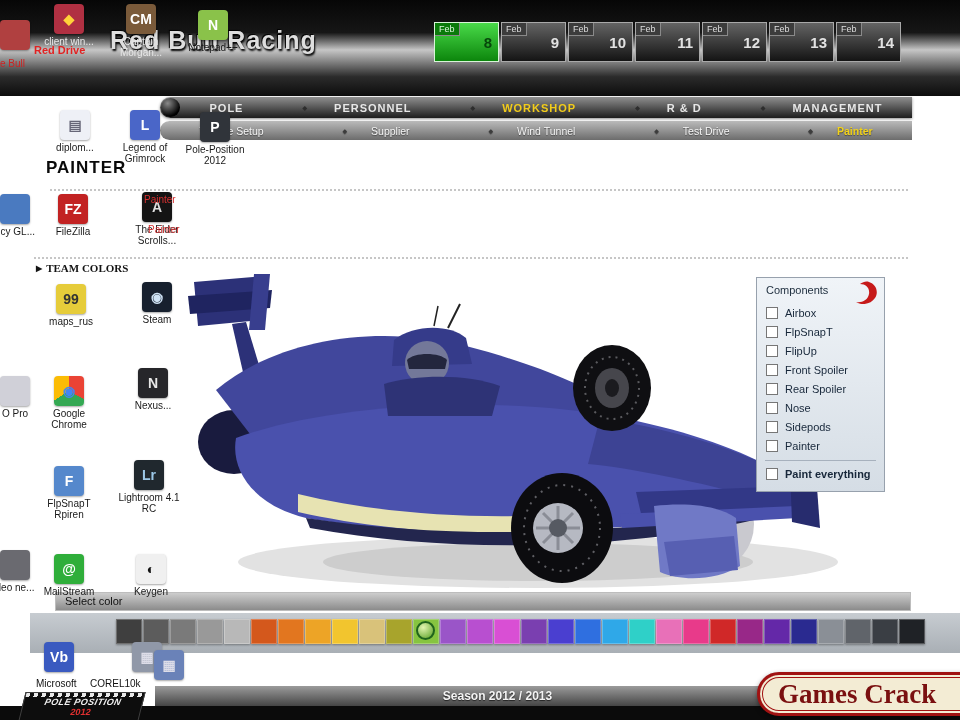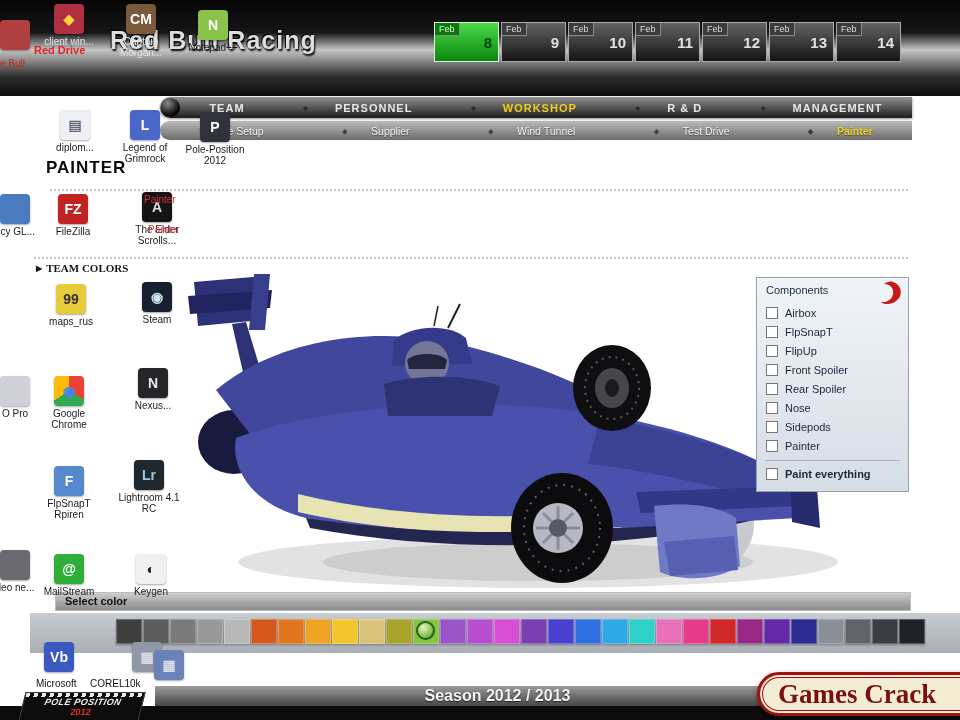--- a/index.html
+++ b/index.html
@@ -45,49 +45,49 @@
   
   .page-title{position:absolute;left:46px;top:158px;font-size:17px;font-weight:bold;color:#0a0a0a;letter-spacing:1px;}
   .dots1{position:absolute;left:50px;top:189px;width:858px;border-top:2px dotted #c6c6c6;}
   .dots2{position:absolute;left:34px;top:257px;width:874px;border-top:2px dotted #c6c6c6;}
   .team-colors{position:absolute;left:36px;top:262px;font-size:11px;font-weight:bold;color:#141414;font-family:Liberation Serif, serif;}
   .team-colors .tri{font-size:8px;margin-right:4px;vertical-align:1px;}
 
   .car-svg{position:absolute;left:148px;top:266px;width:690px;height:336px;}
 
   
-  .components-panel{position:absolute;left:756px;top:277px;width:153px;box-sizing:border-box;
+  .components-panel{position:absolute;left:756px;top:277px;width:129px;box-sizing:border-box;
     background:linear-gradient(#f0f4f8,#d5dde5);border:1px solid #97a1ad;padding:6px 0 8px;z-index:2;}
   .comp-title{font-size:11px;color:#1c2c3c;padding:0 0 7px 9px;}
   .swirl{position:absolute;right:5px;top:2px;width:30px;height:24px;}
   .comp-list{display:block;}
   .comp-row{display:flex;align-items:center;height:19px;padding-left:9px;cursor:pointer;}
   .checkbox{width:12px;height:12px;box-sizing:border-box;background:#fff;border:1px solid #767676;
     margin-right:7px;font-size:11px;line-height:10px;text-align:center;color:#1a1a1a;flex:none;}
   .comp-row.active .checkbox::before{content:"×";font-weight:bold;}
   .comp-label{font-size:11px;color:#17273a;}
   .comp-divider{margin:5px 8px 3px;border-top:1px solid #a7b1bd;}
   .paint-row .comp-label{font-weight:bold;}
 
   
   .select-color-bar{position:absolute;left:55px;top:592px;width:856px;height:19px;box-sizing:border-box;
     background:linear-gradient(#cdcdcd,#8b8b8b);border:1px solid #bdbdbd;
-    font-size:11px;font-weight:bold;color:#101010;line-height:17px;padding-left:9px;}
+    font-size:11px;font-weight:normal;color:#101010;line-height:17px;padding-left:9px;}
   .palette-bg{position:absolute;left:30px;top:613px;width:930px;height:40px;
     background:linear-gradient(#c7ccd1,#a9afb5);}
   .palette{position:absolute;left:116px;top:619px;display:flex;}
   .swatch{position:relative;width:26px;height:25px;margin-right:1px;
     box-shadow:inset 0 0 0 1px rgba(255,255,255,.25),0 1px 2px rgba(0,0,0,.35);}
   .swatch.selected::after{content:"";position:absolute;left:3px;top:2px;width:19px;height:19px;
     border-radius:50%;border:2px solid #20641c;box-sizing:border-box;
     background:radial-gradient(circle at 35% 30%,#e2f5b0,#58a024);}
 
   
   .season-bar{position:absolute;left:155px;top:686px;width:805px;height:20px;box-sizing:border-box;
-    background:linear-gradient(#9b9b9b,#454545);color:#f4f4f4;font-size:16px;font-weight:bold;
+    background:linear-gradient(#9b9b9b,#454545);color:#f4f4f4;font-size:12px;font-weight:bold;
     text-align:center;line-height:20px;padding-right:120px;text-shadow:0 1px 1px #222;}
   .taskbar{position:absolute;left:0;top:706px;width:960px;height:14px;background:#0b0b0b;}
 
   .pp-logo{position:absolute;left:22px;top:692px;width:118px;height:27px;background:#0d0d0d;
     transform:skewX(-14deg);border:1px solid #3f3f3f;overflow:hidden;z-index:6;}
   .pp-check{height:4px;background:repeating-linear-gradient(90deg,#e8e8e8 0 4px,#101010 4px 8px);}
   .pp-line1{color:#f0f0f0;font-size:9px;font-weight:bold;font-style:italic;text-align:center;
     letter-spacing:.5px;line-height:11px;}
   .pp-line2{color:#e03030;font-size:9px;font-weight:bold;text-align:center;line-height:9px;}
 
@@ -139,21 +139,21 @@
   </div>
       <div class="day-cell">
     <span class="day-month">Feb</span>
     <span class="day-num">14</span>
   </div>
     </div>
 
   <div class="navbar">
     <div class="nav-sphere"></div>
     <div class="nav-tabs">
-        <div class="nav-tab">TEAM</div>
+        <div class="nav-tab">POLE</div>
         <div class="nav-tab">PERSONNEL</div>
         <div class="nav-tab active">WORKSHOP</div>
         <div class="nav-tab">R &amp; D</div>
         <div class="nav-tab">MANAGEMENT</div>
       </div>
   </div>
 
   <div class="subnav">
       <div class="sub-tab">Vehicle Setup</div>
       <div class="sub-tab">Supplier</div>

